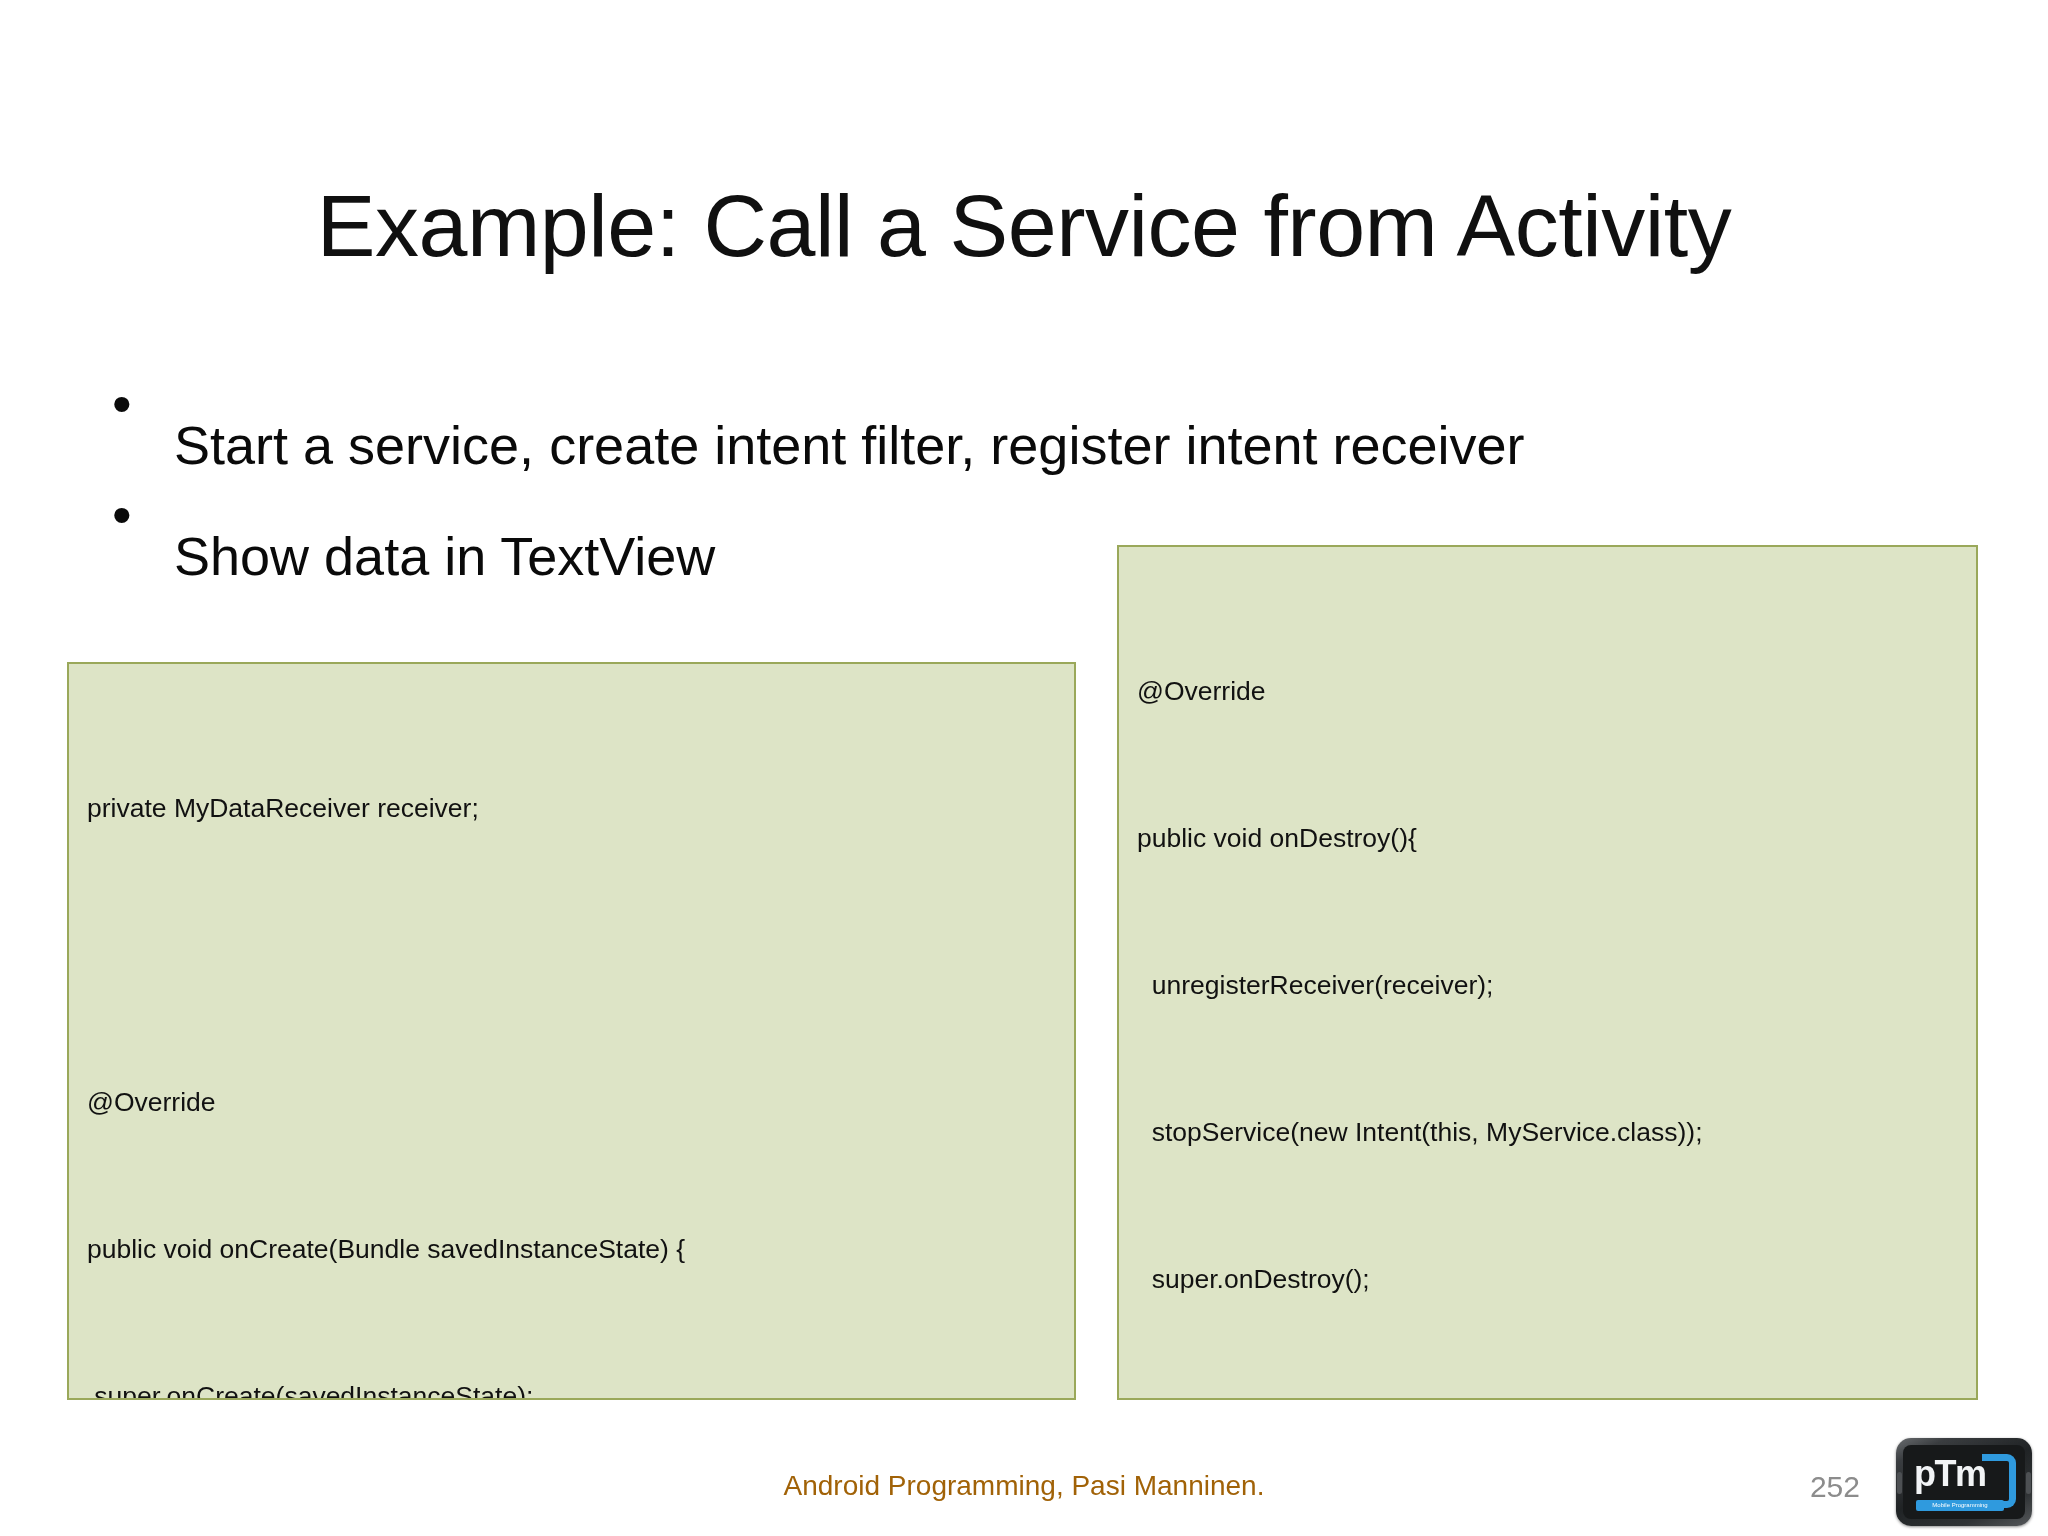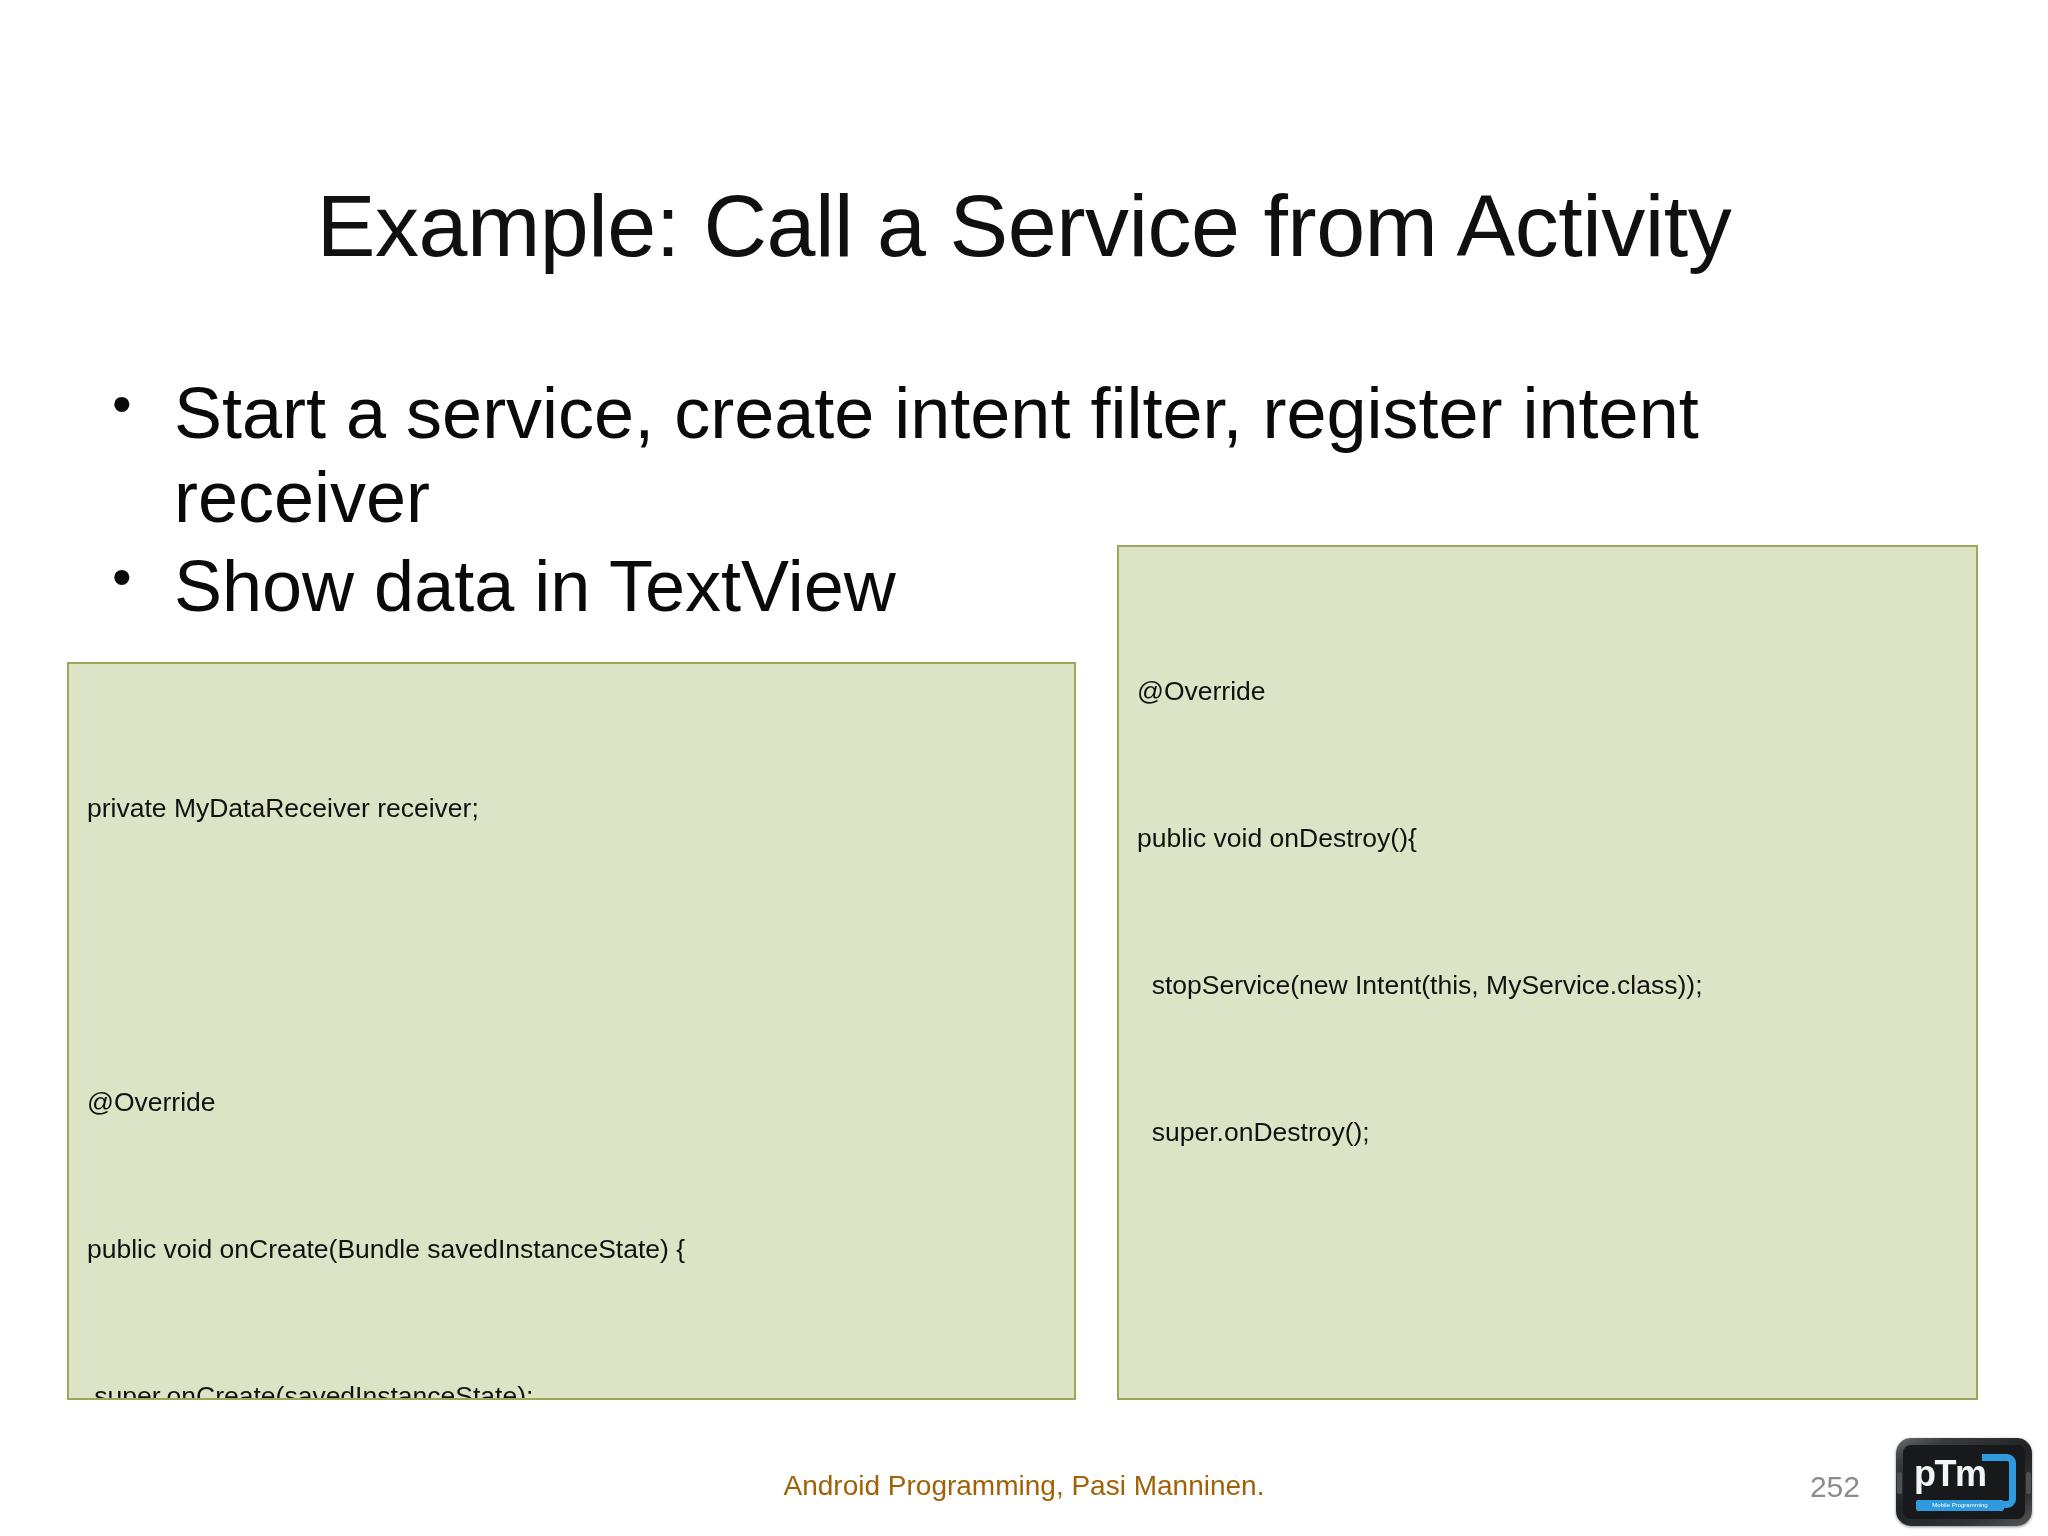--- a/index.html
+++ b/index.html
@@ -53,24 +53,25 @@
     flex: 0 0 auto;
     width: 62px;
     font-size: 56px;
     line-height: 1.16;
     text-align: left;
     padding-left: 6px;
     color: #0a0a0a;
   }
   .bullet-text {
     flex: 1 1 auto;
-    font-size: 72px;
+    font-size: 54px;
     line-height: 1.16;
     color: #0a0a0a;
     max-width: 1710px;
+    margin-top: 42px;
   }
   .bullet-row.two-line .bullet-text { max-width: 1700px; }
 
   
   .code-box {
     position: absolute;
     background: #dde4c6;
     border: 2px solid #9aa85a;
     box-sizing: border-box;
     font-family: "Liberation Sans", sans-serif;
@@ -216,20 +217,21 @@
     
     
     
     
     
   </div>
 
   <div class="code-box" id="code-box-right">
     <span class="code-line">@Override</span>
     <span class="code-line">public void onDestroy(){</span>
+    <span class="code-line">  unregisterReceiver(receiver);</span>
     <span class="code-line">  stopService(new Intent(this, MyService.class));</span>
     <span class="code-line">  super.onDestroy();</span>
     
     
     
     
     
     
     
     

